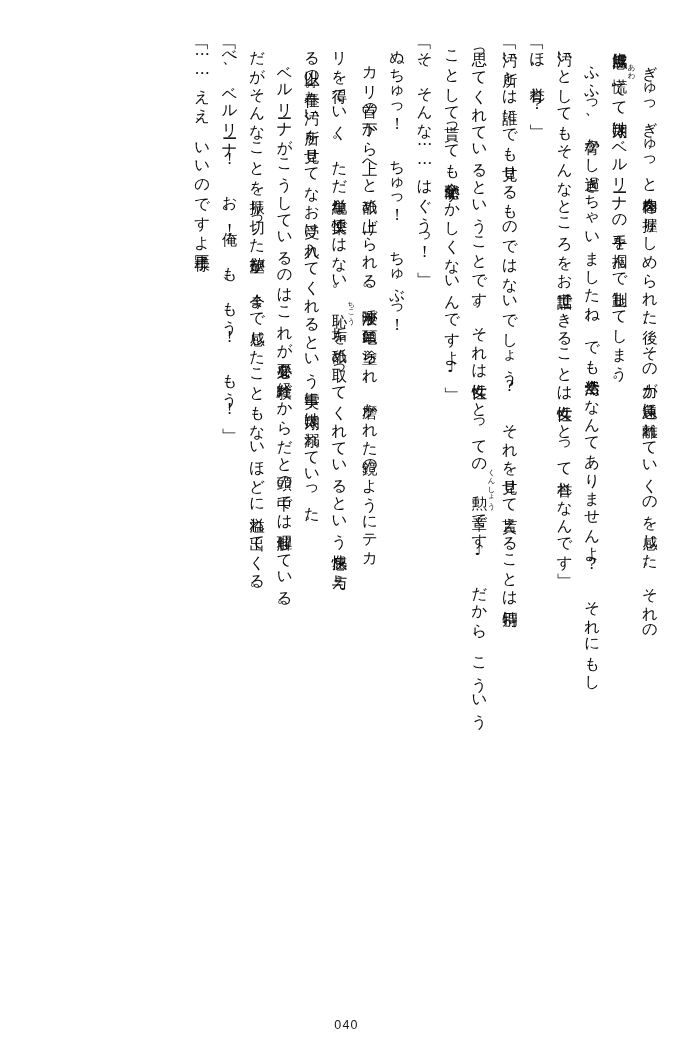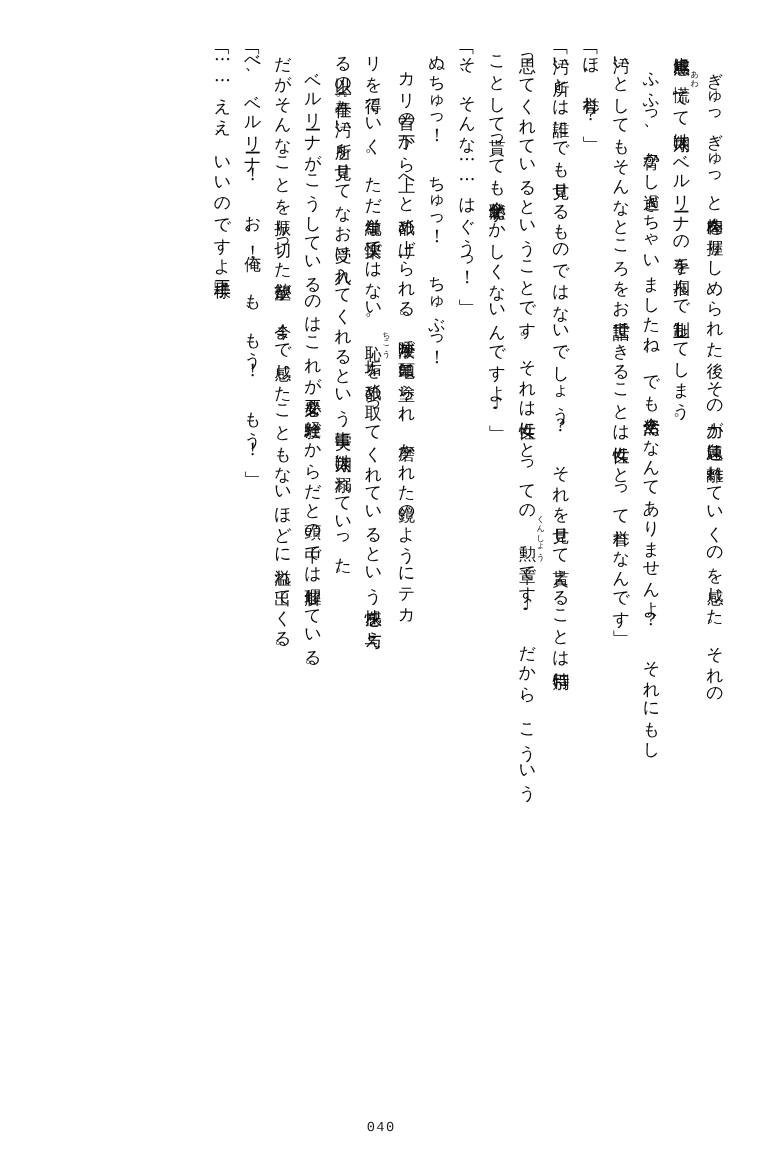--- a/index.html
+++ b/index.html
@@ -51,21 +51,21 @@
   }
   #page-number {
     position: absolute;
     bottom: 18px;
     left: 0;
     width: 100%;
     text-align: center;
     font-size: 12.5px;
     letter-spacing: 1.2px;
     color: #1a1a1a;
-    font-family: Liberation Mono, monospace;
+    font-family: Liberation Sans, sans-serif;
   }
 </style>
 </head>
 <body>
 
 <div id="page">
 
   <div id="text-block"><div class="para"><span>ぎゅっぎゅっと肉棒を握りしめられた後、その力が急速に離れていくのを感じた。それの</span></div><div class="para noindent"><span>虚無感に</span><ruby><span>慌</span><rt>あわ</rt></ruby><span>てて翔太はベルリーナの手を掴んで制止してしまう。</span></div><div class="para"><span>ふふっ、脅かし過ぎちゃいましたね。でも全然汚くなんてありませんよ?　それにもし</span></div><div class="para noindent"><span>汚いとしてもそんなところをお世話できることは女性にとって誉れなんです」</span></div><div class="para noindent"><span>「ほ、誉れ?」</span></div><div class="para noindent"><span>「汚い所とは誰にでも見せるものではないでしょう?　それを見せて貰えることは特別に</span></div><div class="para noindent"><span>思ってくれているということです。それは女性にとっての</span><ruby><span>勲</span><rt>くんしょう</rt></ruby><span>章です♪　だから、こういう</span></div><div class="para noindent"><span>ことして貰っても全然恥ずかしくないんですよ♪」</span></div><div class="para noindent"><span>「そ、そんな……はぐうっ!」</span></div><div class="para noindent"><span>ぬちゅっ!　ちゅっ!　ちゅぶっ!</span></div><div class="para"><span>カリ首の下から上へと舐め上げられる。唾液が亀頭に塗られ、磨かれた鏡のようにテカ</span></div><div class="para noindent"><span>リを得ていく。ただ単純な快楽ではない。</span><ruby><span>恥垢</span><rt>ちこう</rt></ruby><span>を舐め取ってくれているという快感を与え</span></div><div class="para noindent"><span>る以上の『奉仕』。汚い所を見せてなお受け入れてくれるという事実に翔太は溺れていった。</span></div><div class="para"><span>ベルリーナがこうしているのはこれが必要な経験だからだと頭の中では理解している。</span></div><div class="para noindent"><span>だがそんなことを振り切った欲望が、今まで感じたこともないほどに溢れ出てくる。</span></div><div class="para noindent"><span>「べ、ベルリーナ!　お、俺!　も、もう!　もう!」</span></div><div class="para noindent"><span>「……ええ、いいのですよ王子様」</span></div></div>
 
   <div id="page-number">040</div>

